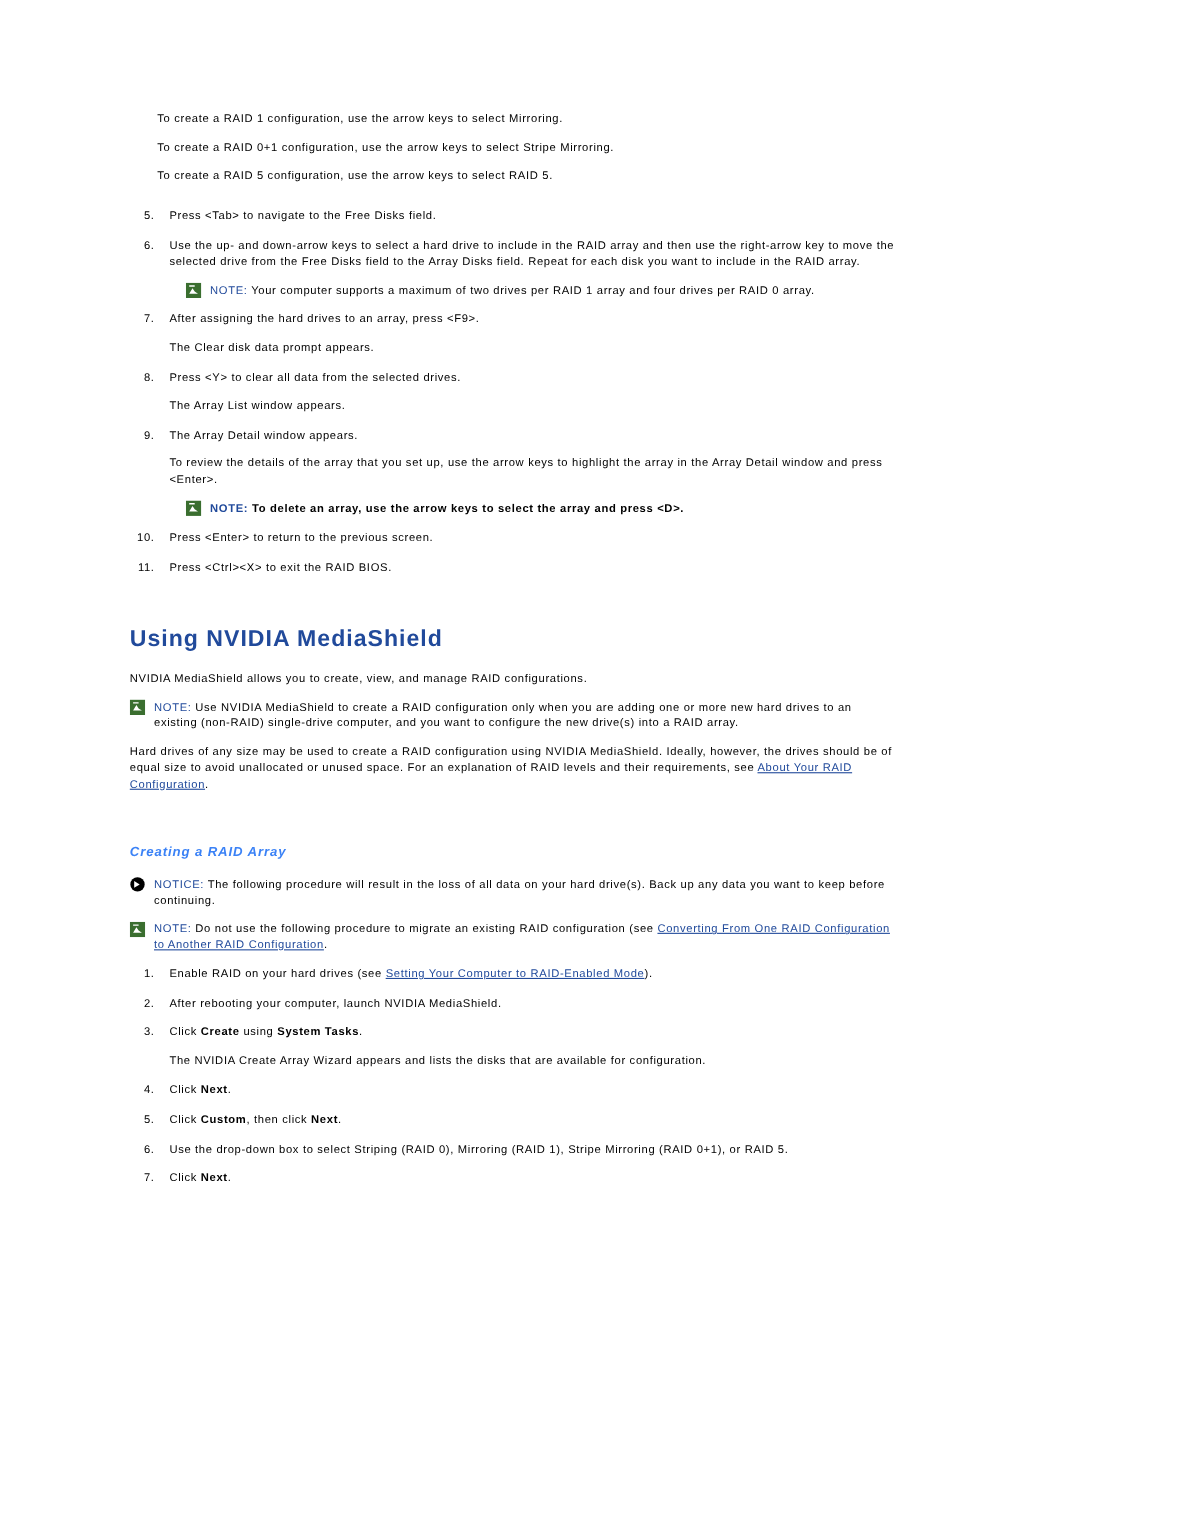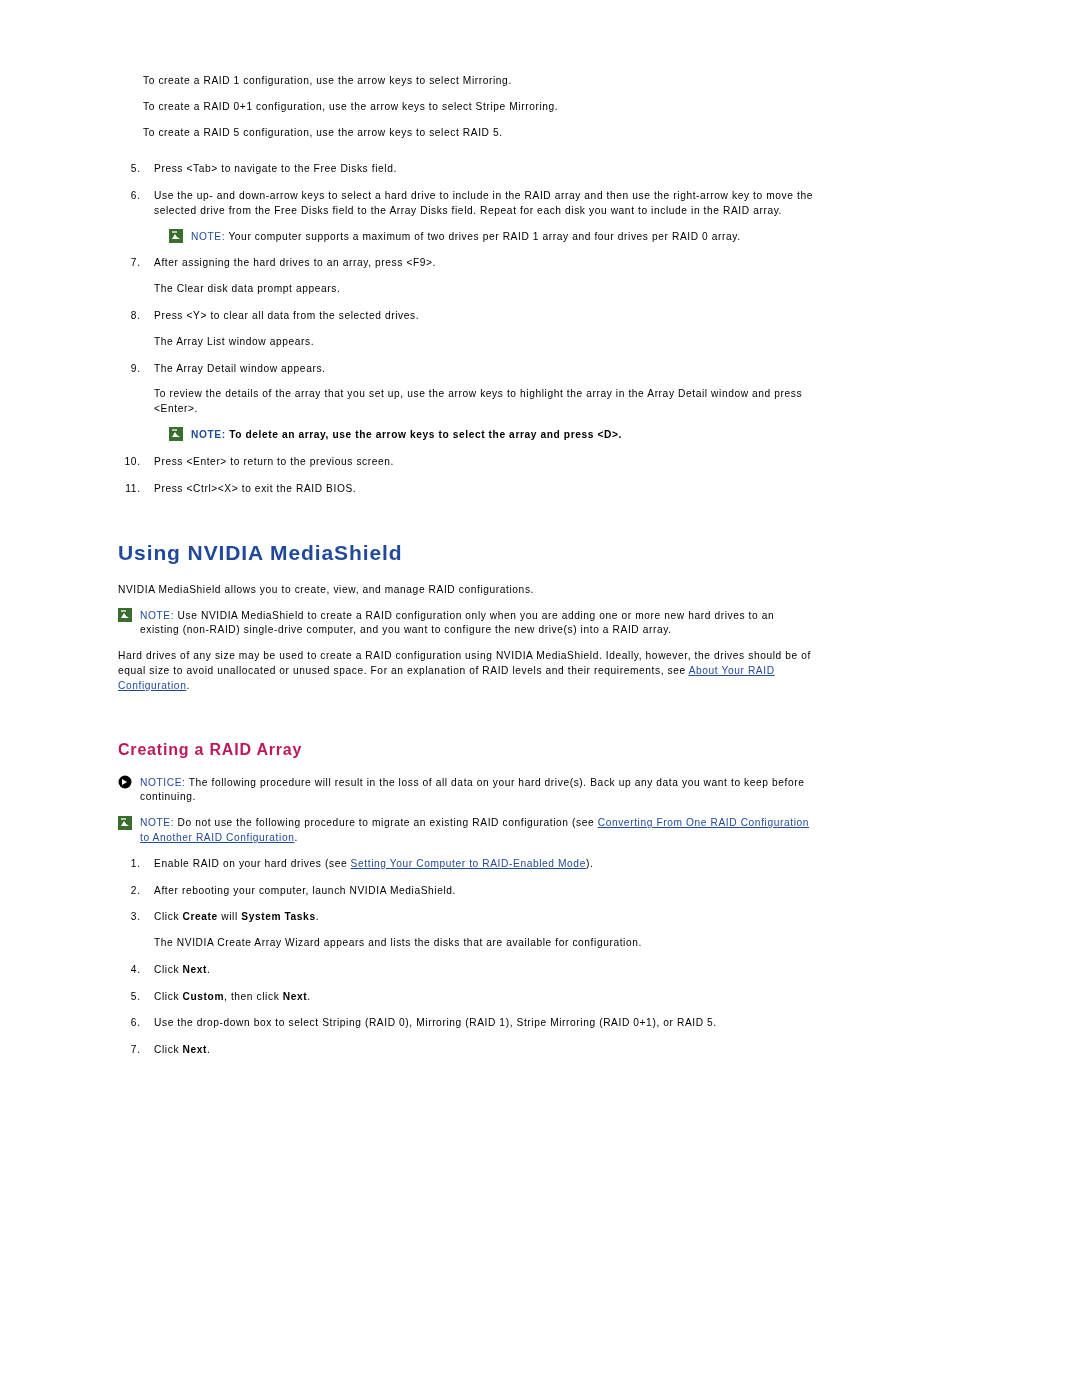--- a/index.html
+++ b/index.html
@@ -4,21 +4,21 @@
 <style>
   html, body {
     margin: 0;
     padding: 0;
     background: #fff;
     width: 1080px;
   }
   .page {
     box-sizing: border-box;
     width: 932px;
-    padding: 74px 115px 250px 118px;
+    padding: 102px 115px 250px 118px;
     font-family: Verdana, Arial, sans-serif;
     font-size: 10.2px;
     color: #000;
     line-height: 1.45;
     letter-spacing: 0.6px;
   }
   .para {
     margin: 0 0 11px 0;
   }
   .indent {
@@ -57,24 +57,25 @@
 
   h2.section {
     margin: 42px 0 14px 0;
     font-size: 21px;
     font-weight: bold;
     color: #214a9b;
     letter-spacing: 0.9px;
   }
   h3.subsection {
     margin: 45px 0 14px 0;
-    font-size: 16px;
+    font-size: 12px;
     font-weight: bold;
-    color: #be185d;
+    color: #3b82f6;
     letter-spacing: 0.8px;
+    font-style: italic;
   }
   a.link {
     color: #214a9b;
     text-decoration: underline;
   }
   b { font-weight: bold; }
 </style>
 </head>
 <body>
 
@@ -176,21 +177,21 @@
   </div>
 
   <ol class="main" start="1">
     <li class="gap-md">
       <span>Enable RAID on your hard drives (see </span><a href="#" class="link">Setting Your Computer to RAID-Enabled Mode</a><span>).</span>
     </li>
     <li class="gap-md">
       <span>After rebooting your computer, launch NVIDIA MediaShield.</span>
     </li>
     <li class="gap-lg">
-      <p><span>Click </span><b>Create</b><span> will </span><b>System Tasks</b><span>.</span></p>
+      <p><span>Click </span><b>Create</b><span> using </span><b>System Tasks</b><span>.</span></p>
       <p>The NVIDIA Create Array Wizard appears and lists the disks that are available for configuration.</p>
     </li>
     <li class="gap-md">
       <span>Click </span><b>Next</b><span>.</span>
     </li>
     <li class="gap-md">
       <span>Click </span><b>Custom</b><span>, then click </span><b>Next</b><span>.</span>
     </li>
     <li class="gap-md">
       <span>Use the drop-down box to select Striping (RAID 0), Mirroring (RAID 1), Stripe Mirroring (RAID 0+1), or RAID 5.</span>

